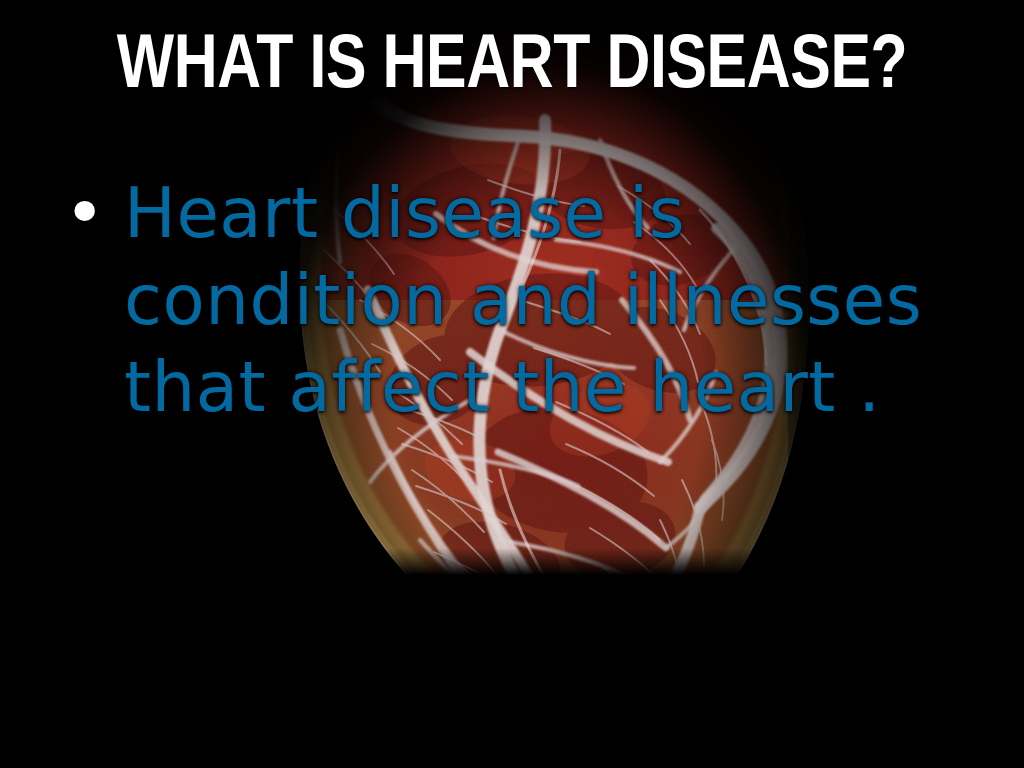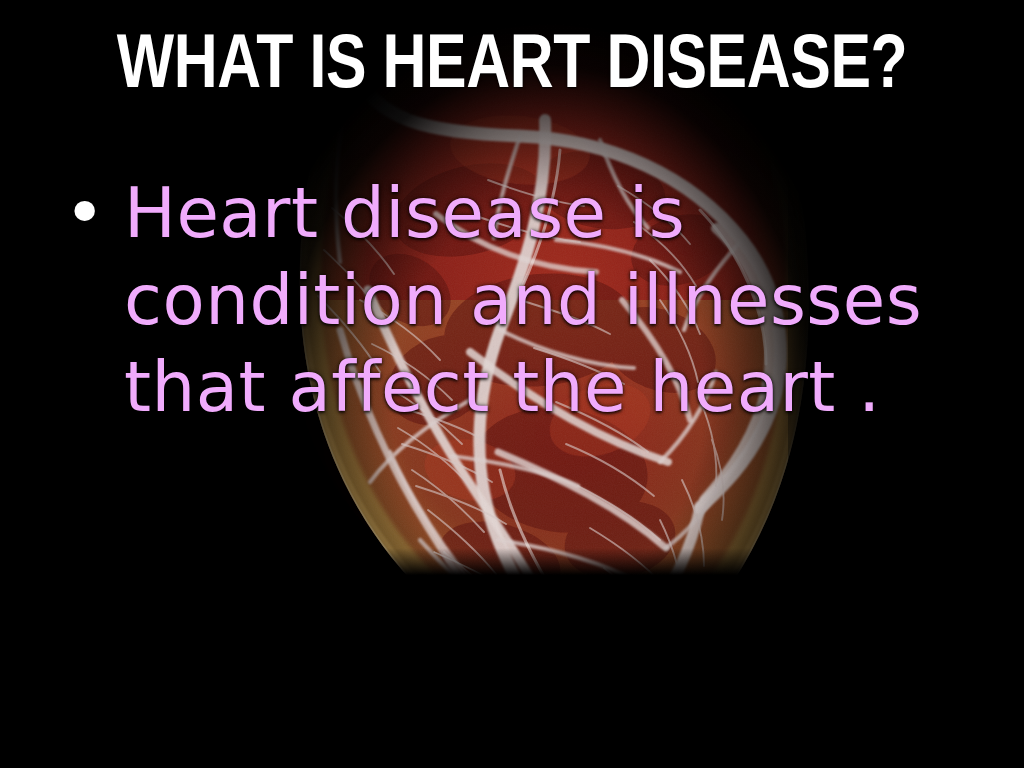--- a/index.html
+++ b/index.html
@@ -102,21 +102,21 @@
     font-size:70px;
     line-height:87px;
     font-family:"DejaVu Sans", sans-serif;
     text-align:left;
     padding-left:6px;
     text-shadow:0 0 3px rgba(0,0,0,0.8);
   }
 
   #bullet-text {
     flex:1 1 auto;
-    color:#f0abfc;
+    color:#0369a1;
     font-family:"DejaVu Sans", sans-serif;
     font-weight:400;
     font-size:69px;
     line-height:87px;
     letter-spacing:0.5px;
     text-shadow:0 0 4px rgba(0,0,0,0.75), 0 2px 3px rgba(0,0,0,0.7);
     white-space:pre-line;
   }
 </style>
 </head>

